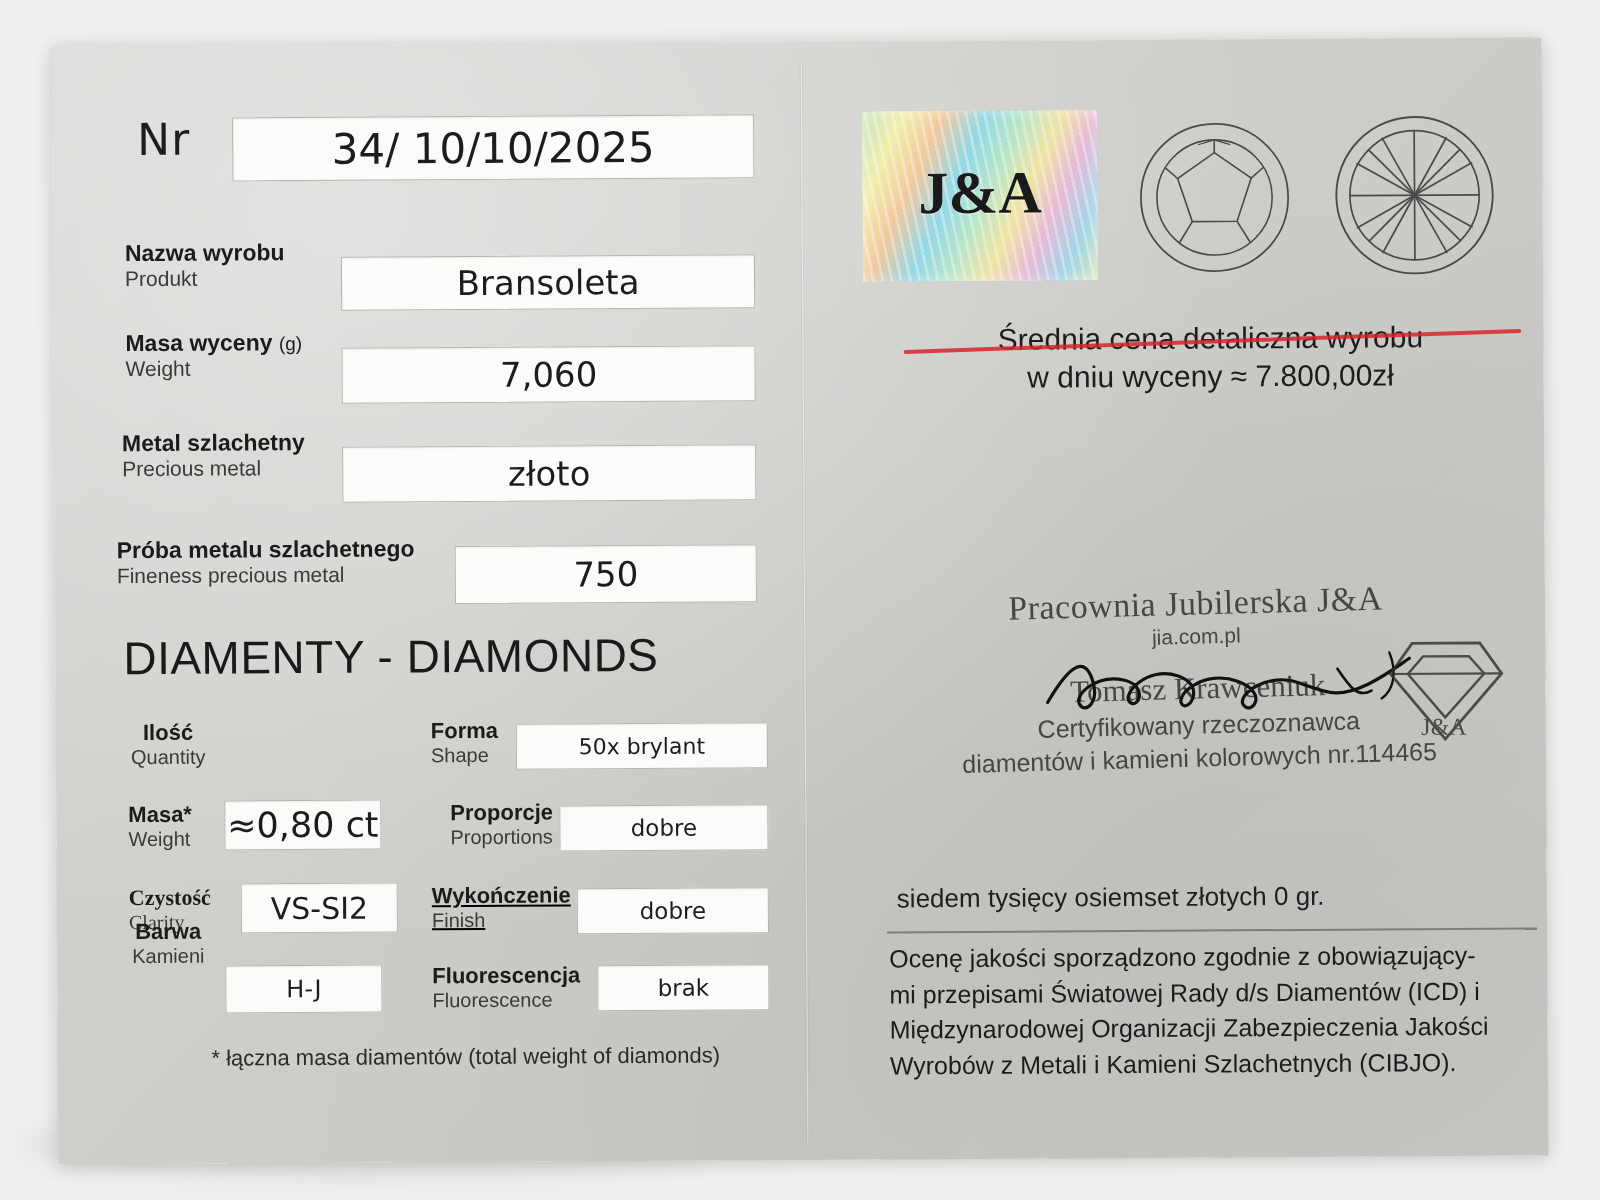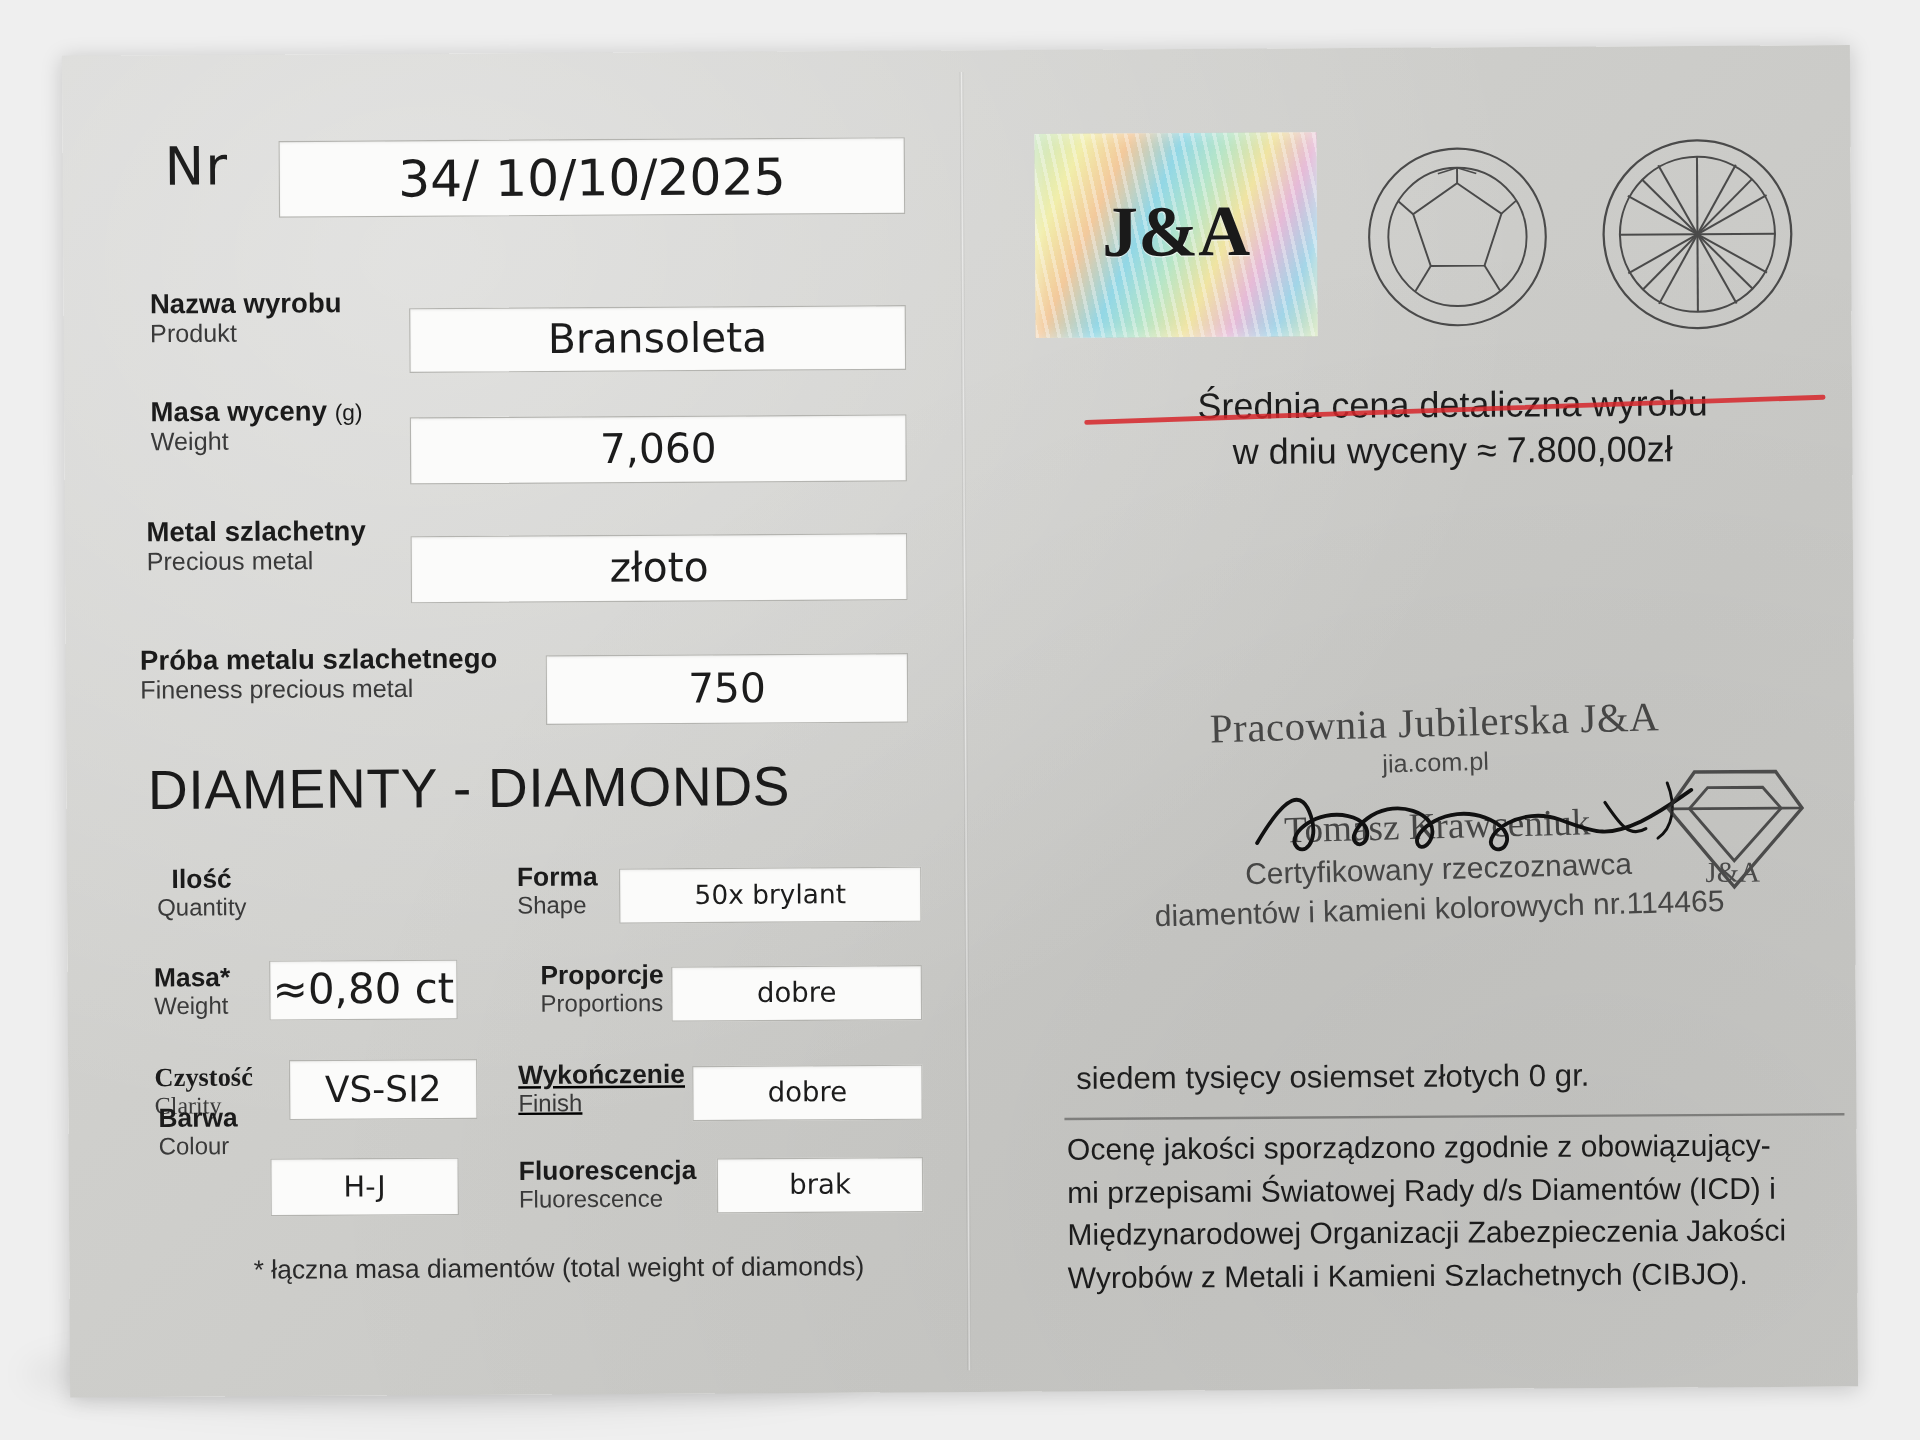--- a/index.html
+++ b/index.html
@@ -217,21 +217,21 @@
     <div class="d-box box hand" id="d5-b">VS-SI2</div>
 
     <div class="d-lbl" id="d6-l">
       <span class="lbl-pl">Wykończenie</span>
       <span class="lbl-en">Finish</span>
     </div>
     <div class="d-box box hand" id="d6-b">dobre</div>
 
     <div class="d-lbl" id="d7-l">
       <span class="lbl-pl">Barwa</span>
-      <span class="lbl-en">Colour</span>
+      <span class="lbl-en">Kamieni</span>
     </div>
     <div class="d-box box hand" id="d7-b">H-J</div>
 
     <div class="d-lbl" id="d8-l">
       <span class="lbl-pl">Fluorescencja</span>
       <span class="lbl-en">Fluorescence</span>
     </div>
     <div class="d-box box hand" id="d8-b">brak</div>
 
     <div id="footnote">* łączna masa diamentów (total weight of diamonds)</div>

